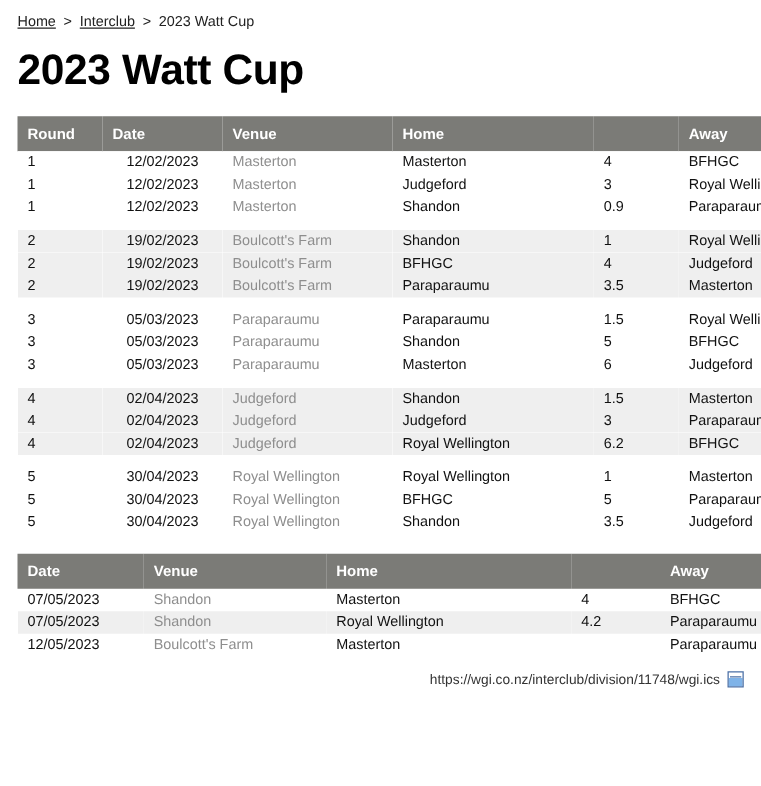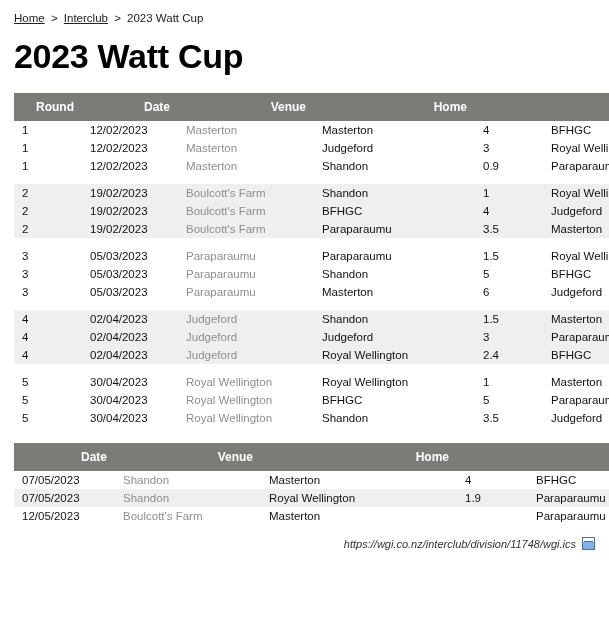--- a/index.html
+++ b/index.html
@@ -53,41 +53,41 @@
     border-collapse: collapse;
     width: 581px;
     margin-bottom: 0;
     table-layout: fixed;
   }
   table.fixtures thead th {
     background: #7b7b77;
     color: #ffffff;
     font-weight: bold;
     font-size: 12px;
-    text-align: right;
+    text-align: left;
     padding: 7px 8px;
     white-space: nowrap;
   }
   table.fixtures td {
     padding: 3px 8px;
     font-size: 11.5px;
     vertical-align: top;
     white-space: nowrap;
     overflow: hidden;
     text-overflow: ellipsis;
   }
   tr.band-a td { background: #ffffff; }
   tr.band-b td { background: #efefef; }
   tr.spacer td {
     height: 9px;
     padding: 0;
     background: #ffffff;
   }
   .c-round   { width: 52px; }
-  .c-date    { width: 80px; }
+  .c-date    { width: 80px; text-align: center; }
   .c-venue   { width: 120px; color: #8e8e8e; }
   .c-home    { width: 145px; }
   .c-hscore  { width: 52px; }
   .c-away    { width: 130px; }
 
   
   .r-date   { width: 85px; }
   .r-venue  { width: 130px; }
   .r-home   { width: 180px; }
   .r-hscore { width: 55px; }
@@ -97,21 +97,20 @@
 
   
   .footer {
     display: flex;
     justify-content: flex-end;
     align-items: center;
     gap: 6px;
     width: 581px;
     margin-top: 12px;
     font-size: 11px;
-    font-style: italic;
     color: #333333;
   }
   .cal-icon {
     display: inline-block;
     width: 13px;
     height: 13px;
     border: 1px solid #4a6fa5;
     background: linear-gradient(#ffffff 0 40%, #7fb3e8 40% 100%);
     position: relative;
     box-sizing: border-box;
@@ -263,21 +262,21 @@
         <td class="c-home">Judgeford</td>
         <td class="c-hscore">3</td>
         <td class="c-away">Paraparaumu</td>
 
       </tr>
       <tr class="band-b">
         <td class="c-round">4</td>
         <td class="c-date">02/04/2023</td>
         <td class="c-venue">Judgeford</td>
         <td class="c-home">Royal Wellington</td>
-        <td class="c-hscore">2.4</td>
+        <td class="c-hscore">6.2</td>
         <td class="c-away">BFHGC</td>
 
       </tr>
       <tr class="spacer">
           <td colspan="7"></td>
         </tr>
 
       <tr class="band-a">
         <td class="c-round">5</td>
         <td class="c-date">30/04/2023</td>
@@ -327,21 +326,21 @@
         <td class="r-venue c-venue">Shandon</td>
         <td class="r-home">Masterton</td>
         <td class="r-hscore">4</td>
         <td class="r-away">BFHGC</td>
 
       </tr>
       <tr class="band-b">
         <td class="r-date">07/05/2023</td>
         <td class="r-venue c-venue">Shandon</td>
         <td class="r-home">Royal Wellington</td>
-        <td class="r-hscore">1.9</td>
+        <td class="r-hscore">4.2</td>
         <td class="r-away">Paraparaumu</td>
 
       </tr>
       <tr class="band-a">
         <td class="r-date">12/05/2023</td>
         <td class="r-venue c-venue">Boulcott's Farm</td>
         <td class="r-home">Masterton</td>
         <td class="r-hscore"></td>
         <td class="r-away">Paraparaumu</td>
 

